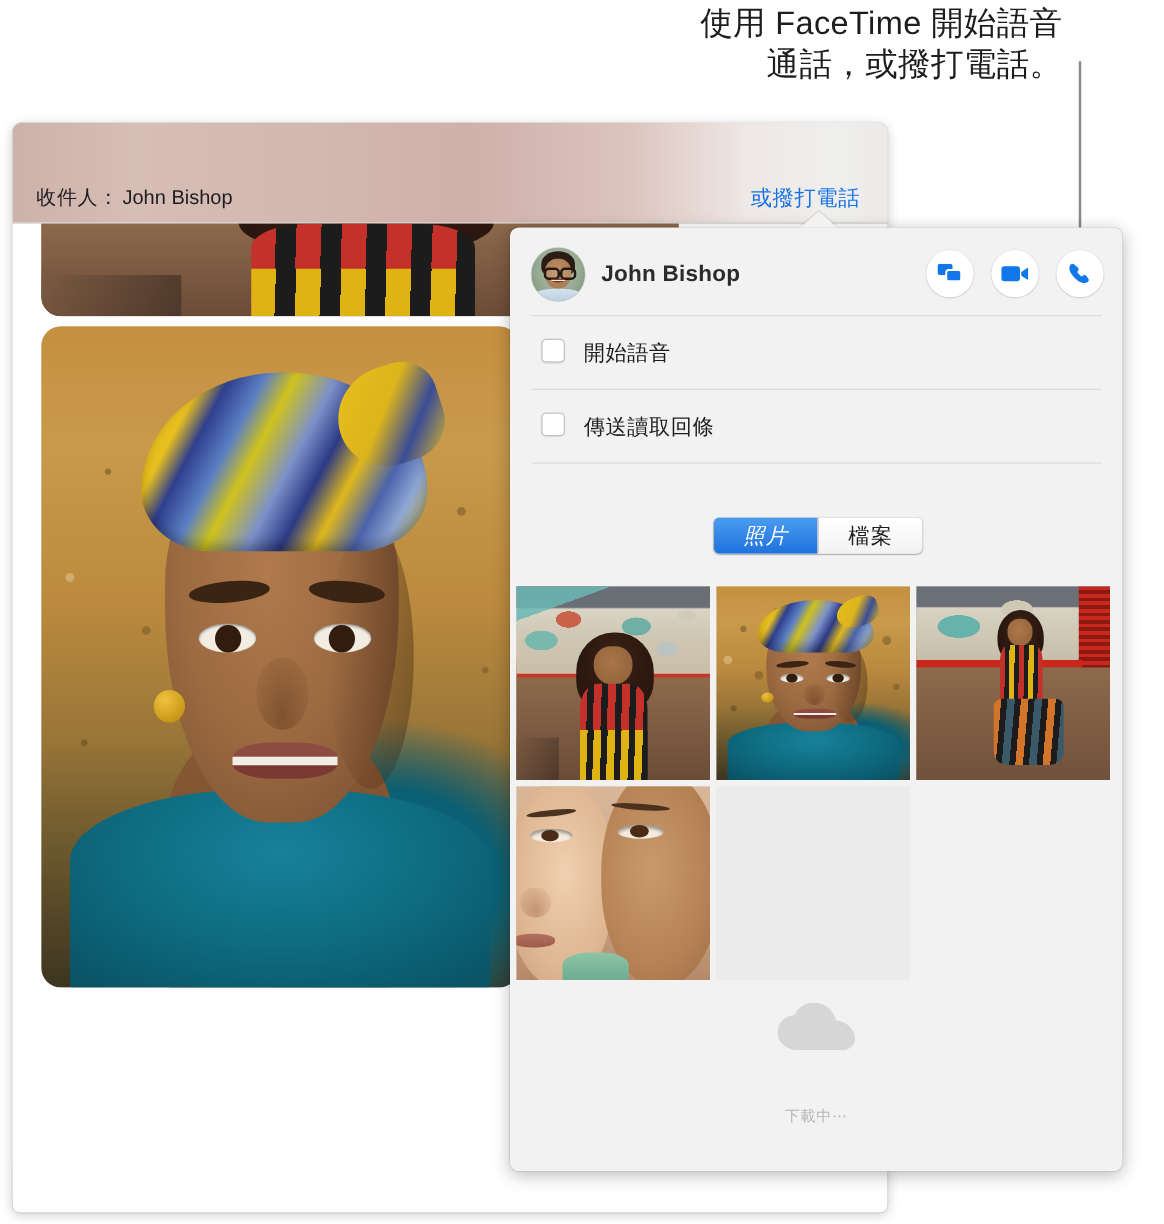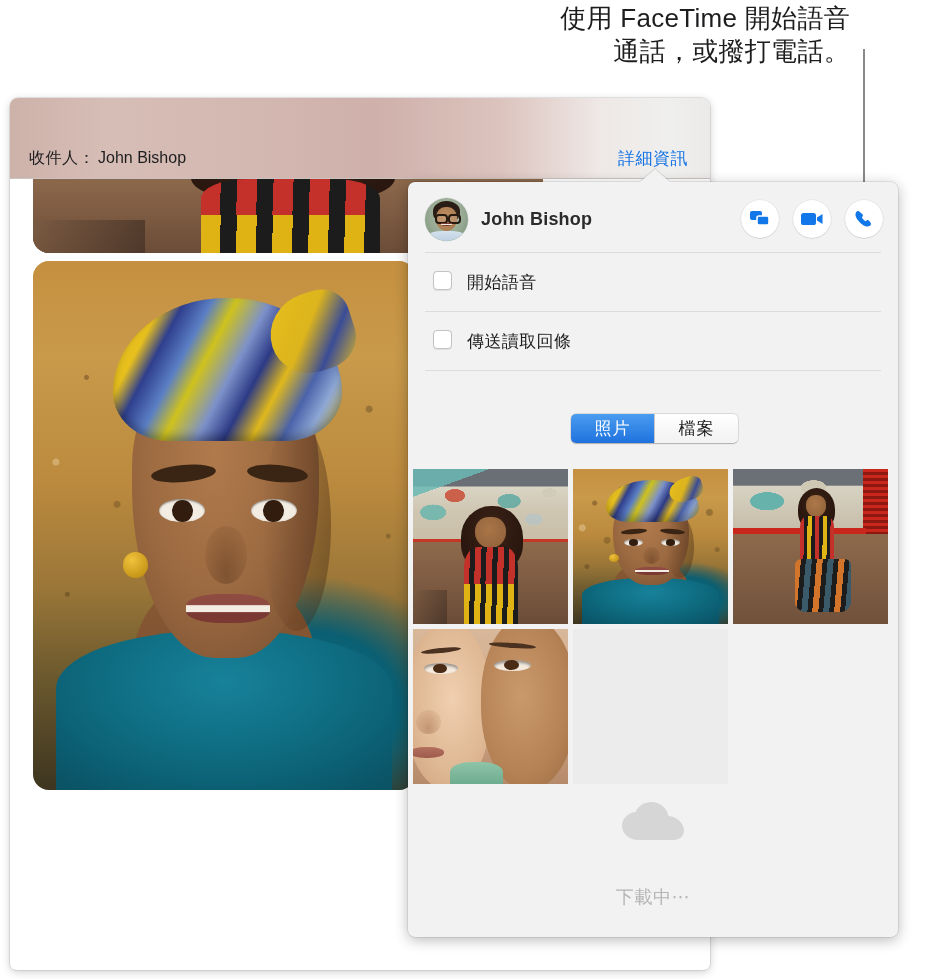--- a/index.html
+++ b/index.html
@@ -531,20 +531,21 @@
   .seg {
     flex: 1;
     display: flex; align-items: center; justify-content: center;
     font-size: 17px;
     letter-spacing: 1px;
     cursor: pointer;
   }
   .seg.on {
     background: linear-gradient(to bottom,#4a9cf0,#1f72dd);
     color: #ffffff;
+    font-style: italic;
   }
   .seg.off {
     background: linear-gradient(to bottom,#ffffff,#f2f2f2);
     color: #1d1d1f;
     border-left: 1px solid #c6c6c6;
   }
 
   
   .grid {
     position: absolute;
@@ -580,41 +581,41 @@
     font-size: 19px;
     font-weight: bold;
     color: #1d1d1f;
     letter-spacing: 0.4px;
   }
   .icloud-status {
     position: absolute;
     left: 0; right: 0;
     top: 703px;
     text-align: center;
-    font-size: 18px;
+    font-size: 12px;
     color: #b5b5b5;
     letter-spacing: 0.6px;
   }
 </style>
 </head>
 <body>
 
 <div id="root">
 
   <div class="callout-text">使用 FaceTime 開始語音
 通話，或撥打電話。</div>
   <div class="callout-line"></div>
 
   <div class="msg-window">
 
     <div class="toolbar">
       <div class="toolbar-recipient">
         <span class="label">收件人：</span><span class="value">John Bishop</span>
       </div>
-      <div class="toolbar-details">詳細資訊</div>
+      <div class="toolbar-details">或撥打電話</div>
     </div>
 
     <div class="conversation">
 
       <div class="bubble bubble-top">
         <div class="ph phB">
           <div class="ledge"></div>
           <div class="hair"></div>
             <div class="face"></div>
           <div class="body"></div>

